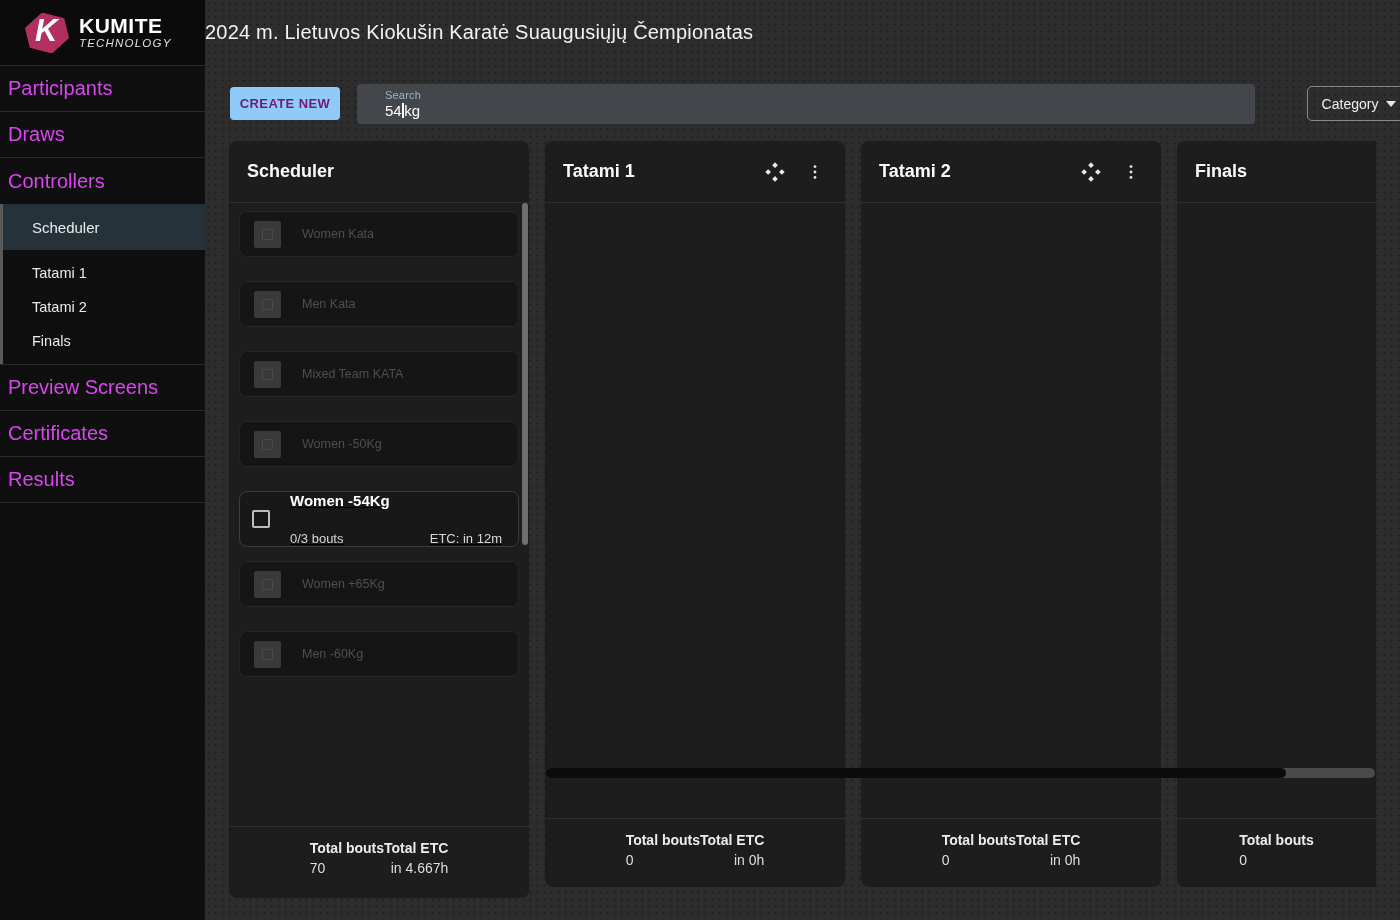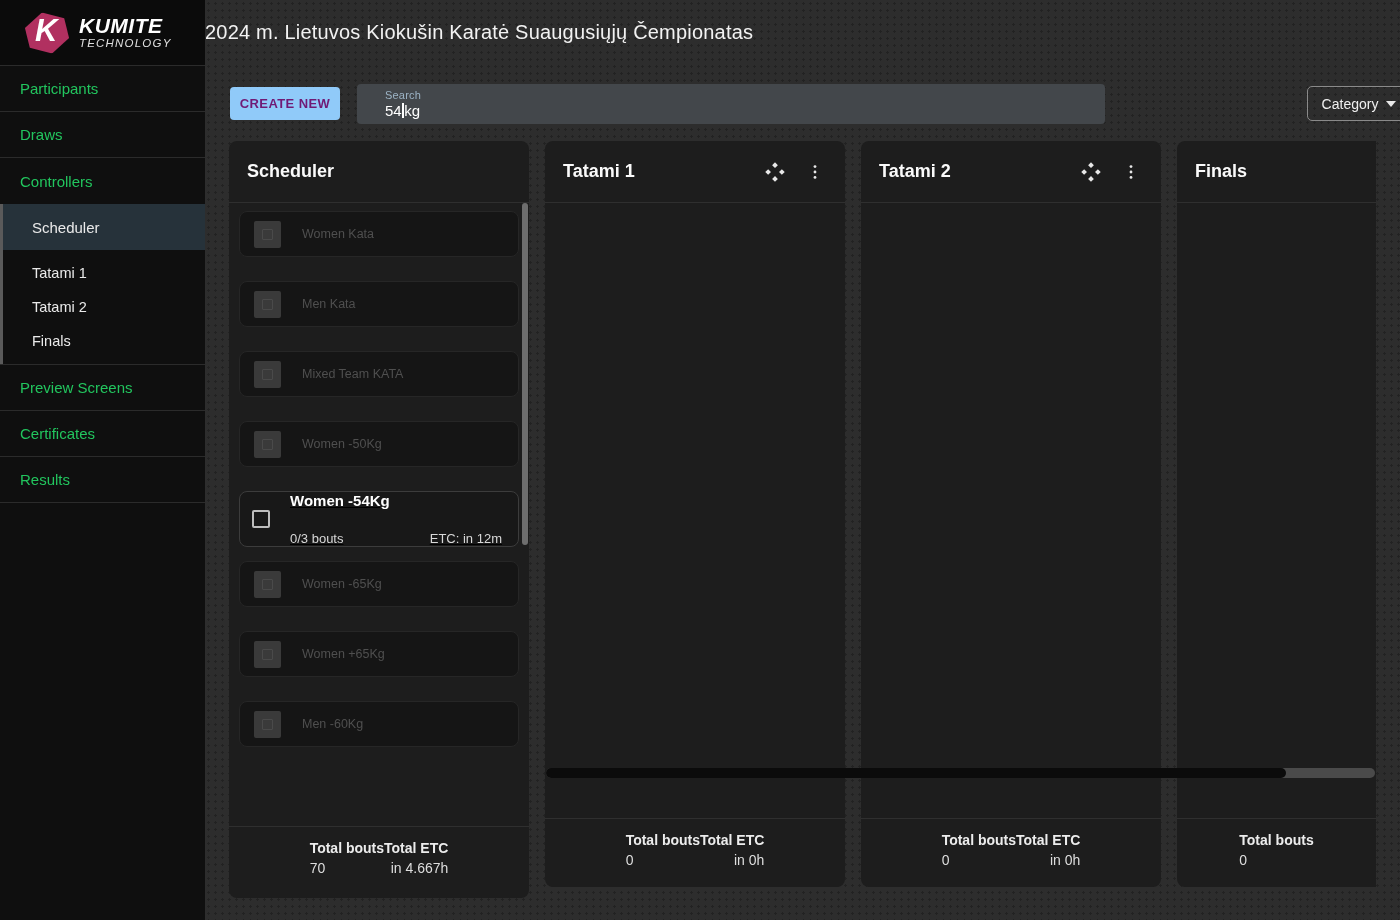--- a/index.html
+++ b/index.html
@@ -14,21 +14,21 @@
           background-size:7px 7px; }
   .page-header { position:absolute; left:0; top:0; width:100%; height:65px;
                  display:flex; align-items:center; }
   .page-title { color:#f2f2f2; font-size:20px; font-weight:400; letter-spacing:0.2px; }
 
   
   .btn-create { position:absolute; left:25px; top:87px; width:110px; height:33px;
                 background:#90caf9; color:#701a75; border:none; border-radius:4px;
                 font-family:inherit; font-size:13px; font-weight:700; letter-spacing:0.4px;
                 cursor:pointer; }
-  .search-box { position:absolute; left:152px; top:84px; width:748px; height:40px;
+  .search-box { position:absolute; left:152px; top:84px; width:898px; height:40px;
                 background:#43474b; border-radius:4px; padding:5px 0 0 28px; }
   .search-label { display:block; font-size:11px; color:#9cb3c5; letter-spacing:0.2px; }
   .search-value { display:block; font-size:15px; color:#ffffff; margin-top:1px; }
   .caret { display:inline-block; width:1.5px; height:15px; background:#ffffff;
            vertical-align:-2px; margin:0 0.5px; }
   .btn-category { position:absolute; left:1102px; top:86px; width:104px; height:35px;
                   background:transparent; border:1px solid #8a8a8a; border-radius:5px;
                   color:#f0f0f0; font-family:inherit; font-size:14px; cursor:pointer;
                   display:flex; align-items:center; justify-content:center; gap:8px; }
   .caret-down { width:0; height:0; border-left:5px solid transparent;
@@ -87,27 +87,27 @@
   .sidebar { position:absolute; left:0; top:0; width:205px; height:920px; background:#0f0f0f; }
   .logo-area { height:65px; display:flex; align-items:center; padding-left:24px;
                background:#0b0b0b; cursor:pointer; }
   .hex { width:46px; height:42px; background:#b13060;
          clip-path:polygon(50% 0, 94% 26%, 94% 74%, 50% 100%, 6% 74%, 6% 26%);
          transform:rotate(-14deg); display:flex; align-items:center; justify-content:center;
          flex:none; }
   .hex-k { color:#ffffff; font-size:31px; font-weight:700; font-style:italic;
            transform:rotate(14deg) translate(-1px,-2px); }
   .brand { margin-left:9px; line-height:1; }
-  .brand-name { color:#ffffff; font-size:21px; font-weight:700; font-style:italic;
+  .brand-name { color:#ffffff; font-size:21px; font-weight:700; 
                 letter-spacing:0.5px; }
   .brand-sub { color:#e0e0e0; font-size:11.5px; font-style:italic; letter-spacing:1.2px;
                margin-top:2px; }
   .nav { border-top:1px solid #2b2b2b; }
-  .nav-item { height:46px; display:flex; align-items:center; padding-left:20px;
-              color:#22c55e; font-size:15px; border-bottom:1px solid #2b2b2b; cursor:pointer; }
+  .nav-item { height:46px; display:flex; align-items:center; padding-left:8px;
+              color:#d946ef; font-size:20px; border-bottom:1px solid #2b2b2b; cursor:pointer; }
   .nav-item.no-border { border-bottom:none; }
   .sub-wrap { position:relative; border-bottom:1px solid #2b2b2b; }
   .sub-wrap::before { content:""; position:absolute; left:0; top:0; width:3px; height:100%;
                       background:#5a5a5a; }
   .sub-item { height:34px; display:flex; align-items:center; padding-left:32px;
               color:#eaeaea; font-size:14.5px; cursor:pointer; }
   .sub-item.selected { height:46px; background:#26323a; font-size:15px; }
   .sub-wrap .pad { height:6px; }
 </style>
 </head>
@@ -196,26 +196,20 @@
           <span class="cb"></span>
           <span class="active-text">
             <span class="active-title">Women -54Kg</span>
             <span class="active-sub">
               <span class="active-bouts">0/3 bouts</span>
               <span class="active-etc">ETC: in 12m</span>
             </span>
           </span>
         </div>
 
-        <div class="sched-card dim">
-          <span class="dim-square">
-              <span class="mini-check"></span>
-            </span>
-          <span class="dim-label">Women -65Kg</span>
-        </div>
         <div class="sched-card dim">
           <span class="dim-square">
               <span class="mini-check"></span>
             </span>
           <span class="dim-label">Women +65Kg</span>
         </div>
         <div class="sched-card dim">
           <span class="dim-square">
               <span class="mini-check"></span>
             </span>

